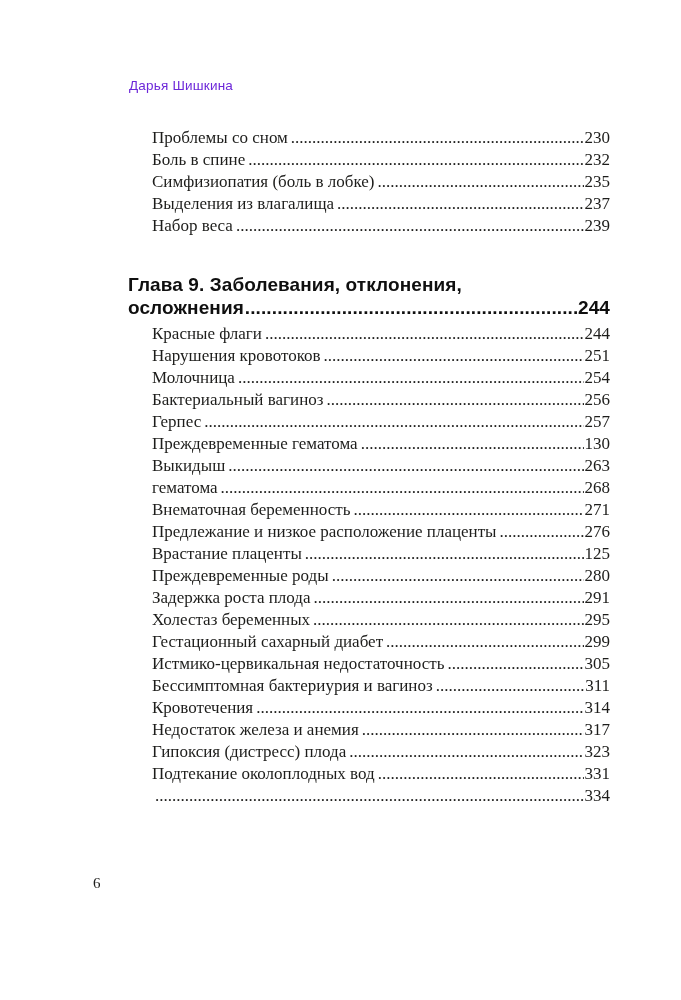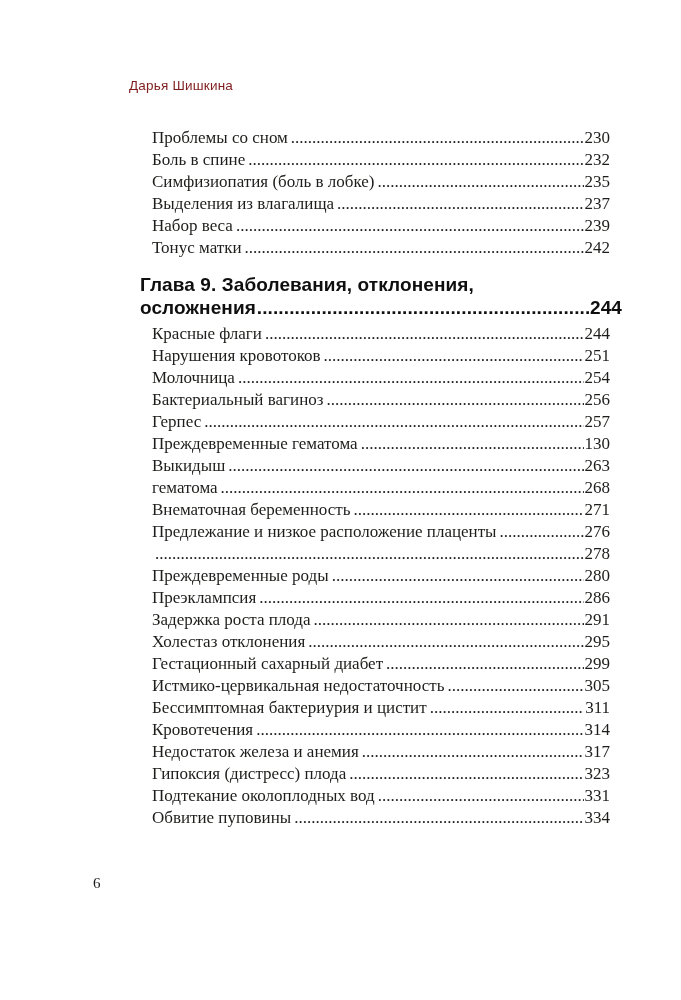--- a/index.html
+++ b/index.html
@@ -16,21 +16,21 @@
     font-family: "Liberation Serif", serif;
     color: #1d1d1b;
   }
   .author {
     position: absolute;
     left: 129px;
     top: 78px;
     font-family: "Liberation Sans", sans-serif;
     font-size: 13.5px;
     line-height: 16px;
-    color: #7f1d1d;
+    color: #6d28d9;
     letter-spacing: 0.2px;
   }
   .toc-block {
     position: absolute;
     width: 458px;
     left: 152px;
     font-size: 17px;
     line-height: 22px;
     text-align: center;
   }
@@ -48,21 +48,21 @@
     white-space: nowrap;
     margin-left: 3px;
     margin-right: 1px;
   }
   .leader::after {
     content: "....................................................................................................................................................................................................................................................";
   }
   .pg { white-space: nowrap; }
   .chapter {
     position: absolute;
-    left: 140px;
+    left: 128px;
     top: 273px;
     width: 482px;
     font-family: "Liberation Sans", sans-serif;
     font-weight: bold;
     font-size: 19px;
     line-height: 23px;
     color: #0f0f0f;
     letter-spacing: 0.1px;
   }
   .chapter .leader { margin-left: 1px; }
@@ -101,25 +101,20 @@
       <div class="row">
         <span class="t">Выделения из влагалища</span>
         <span class="leader"></span>
         <span class="pg">237</span>
       </div>
       <div class="row">
         <span class="t">Набор веса</span>
         <span class="leader"></span>
         <span class="pg">239</span>
       </div>
-      <div class="row">
-        <span class="t">Тонус матки</span>
-        <span class="leader"></span>
-        <span class="pg">242</span>
-      </div>
     </div>
 
   <div class="chapter">
     <div>Глава 9. Заболевания, отклонения,</div>
     <div class="row">
       <span class="t">осложнения</span>
       <span class="leader"></span>
       <span class="pg">244</span>
     </div>
   </div>
@@ -169,55 +164,51 @@
         <span class="t">Внематочная беременность</span>
         <span class="leader"></span>
         <span class="pg">271</span>
       </div>
       <div class="row">
         <span class="t">Предлежание и низкое расположение плаценты</span>
         <span class="leader"></span>
         <span class="pg">276</span>
       </div>
       <div class="row">
-        <span class="leader"></span>
-        <span class="pg">278</span>
+        <span class="t">Врастание плаценты</span>
+        <span class="leader"></span>
+        <span class="pg">125</span>
       </div>
       <div class="row">
         <span class="t">Преждевременные роды</span>
         <span class="leader"></span>
         <span class="pg">280</span>
       </div>
       <div class="row">
-        <span class="t">Преэклампсия</span>
-        <span class="leader"></span>
-        <span class="pg">286</span>
-      </div>
-      <div class="row">
         <span class="t">Задержка роста плода</span>
         <span class="leader"></span>
         <span class="pg">291</span>
       </div>
       <div class="row">
-        <span class="t">Холестаз отклонения</span>
+        <span class="t">Холестаз беременных</span>
         <span class="leader"></span>
         <span class="pg">295</span>
       </div>
       <div class="row">
         <span class="t">Гестационный сахарный диабет</span>
         <span class="leader"></span>
         <span class="pg">299</span>
       </div>
       <div class="row">
         <span class="t">Истмико-цервикальная недостаточность</span>
         <span class="leader"></span>
         <span class="pg">305</span>
       </div>
       <div class="row">
-        <span class="t">Бессимптомная бактериурия и цистит</span>
+        <span class="t">Бессимптомная бактериурия и вагиноз</span>
         <span class="leader"></span>
         <span class="pg">311</span>
       </div>
       <div class="row">
         <span class="t">Кровотечения</span>
         <span class="leader"></span>
         <span class="pg">314</span>
       </div>
       <div class="row">
         <span class="t">Недостаток железа и анемия</span>
@@ -228,21 +219,20 @@
         <span class="t">Гипоксия (дистресс) плода</span>
         <span class="leader"></span>
         <span class="pg">323</span>
       </div>
       <div class="row">
         <span class="t">Подтекание околоплодных вод</span>
         <span class="leader"></span>
         <span class="pg">331</span>
       </div>
       <div class="row">
-        <span class="t">Обвитие пуповины</span>
         <span class="leader"></span>
         <span class="pg">334</span>
       </div>
     </div>
 
   <div class="folio">6</div>
 
 </div>
 
 </body></html>

